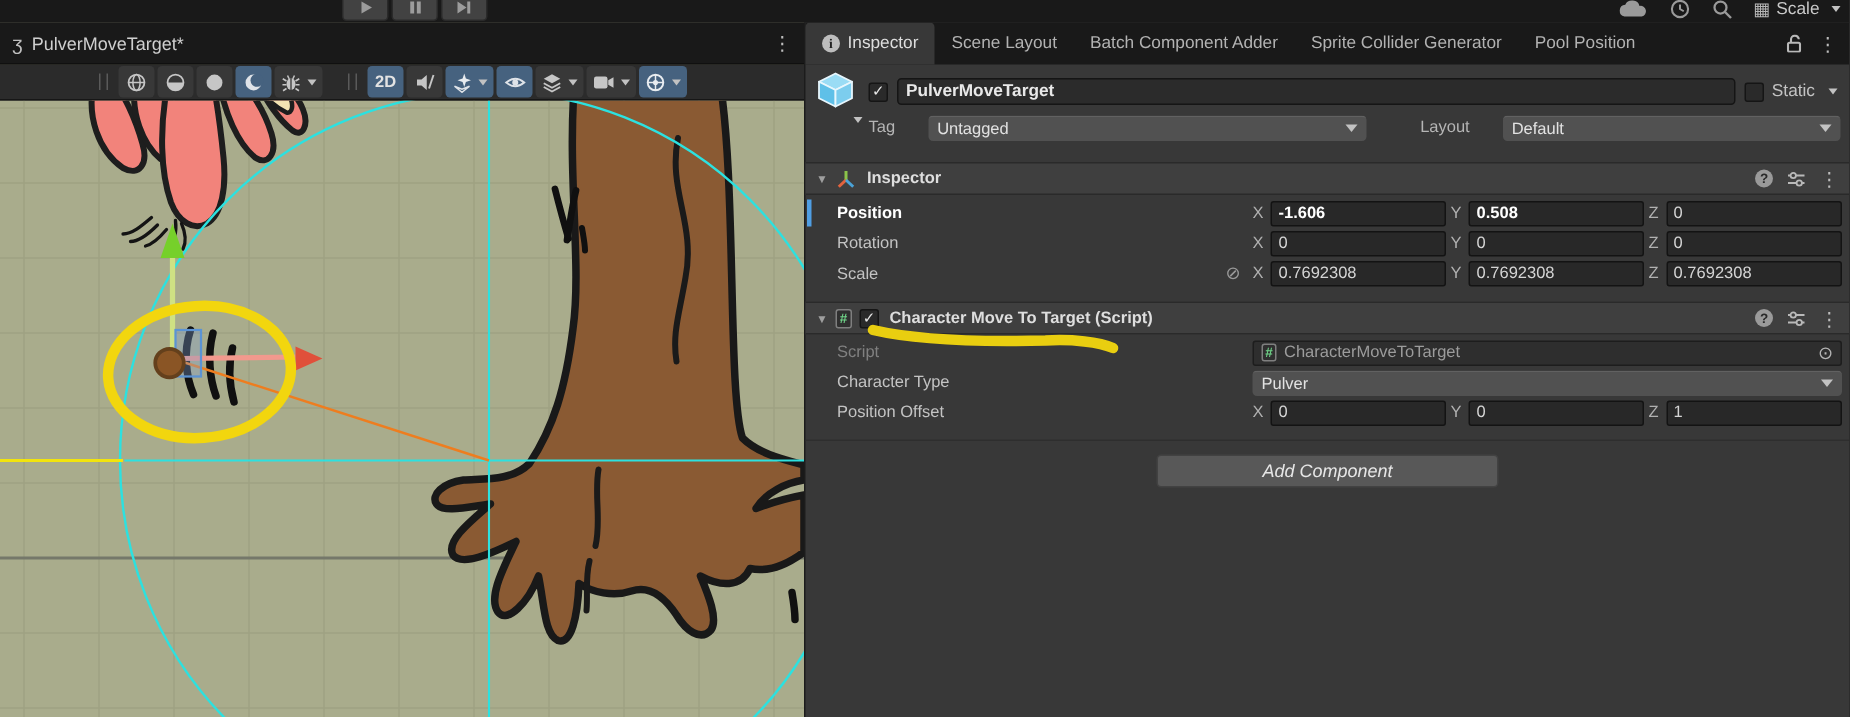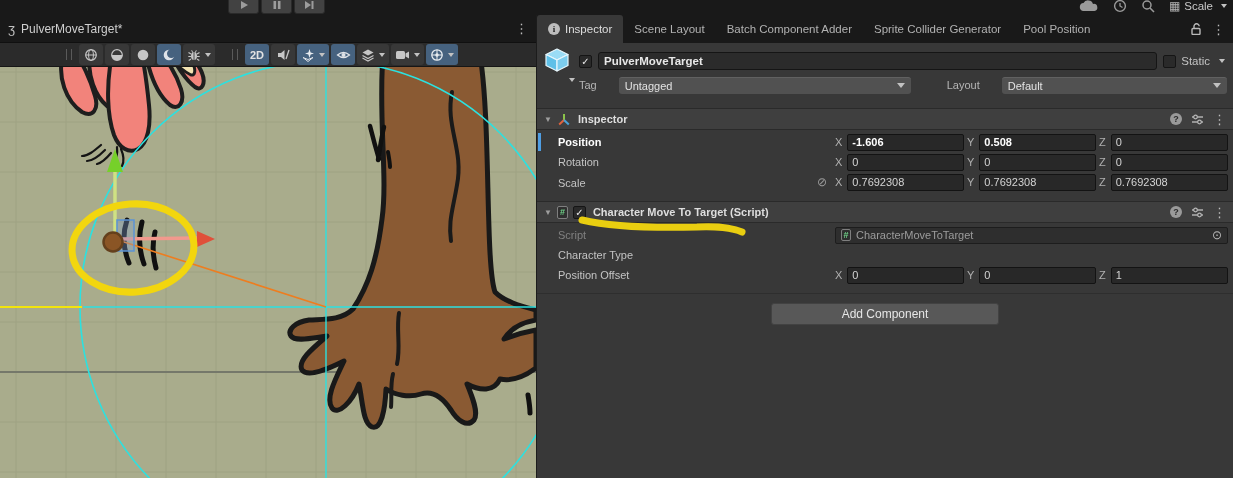--- a/index.html
+++ b/index.html
@@ -72,21 +72,21 @@
   .fld{flex:1;height:17px;background:#282828;border:1px solid #131313;border-radius:2px;color:#d4d4d4;font-size:11px;line-height:15px;padding:0 4px;overflow:hidden;}
   .fld.bold{color:#fff;font-weight:bold;}
   .valcol{flex:1;display:flex;}
   .objfield{flex:1;height:17px;background:#2e2e2e;border:1px solid #1d1d1d;border-radius:2px;display:flex;align-items:center;gap:5px;padding:0 5px;color:#9c9c9c;font-size:11px;}
   .picker{margin-left:auto;color:#b5b5b5;font-size:12px;}
   .disabled{color:#808080;}
   .scriptpage{width:11px;height:13px;background:#2f2f2f;border:1px solid #7f7f7f;border-radius:2px;color:#6fd388;font-size:9px;font-weight:bold;display:flex;align-items:center;justify-content:center;flex:none;}
 
   .footer-sep{margin-top:8px;border-top:1px solid #2e2e2e;height:0;}
   .addcomp-wrap{display:flex;justify-content:center;margin-top:9px;}
-  .addcomp{width:228px;height:22px;background:#585858;border:1px solid #424242;border-radius:3px;color:#e6e6e6;font-size:12px;display:flex;align-items:center;justify-content:center;}
+  .addcomp{width:228px;height:22px;background:#585858;border:1px solid #424242;border-radius:3px;color:#e6e6e6;font-size:12px;display:flex;align-items:center;justify-content:center;font-style:italic;}
 
   .annot-svg{position:absolute;left:0;top:0;pointer-events:none;z-index:10;}
   svg{display:block;}
 </style>
 </head>
 <body>
 
 <div id="root">
 
   <div class="topbar">
@@ -481,20 +481,26 @@
               </span>
             <span>CharacterMoveToTarget</span>
             <span class="picker">⊙</span>
           </div>
         </div>
       </div>
       <div class="row">
         <div class="lbl">
             <span>Character Type</span>
           </div>
+        <div class="valcol">
+          <div class="dd" style="flex:1;">
+            <span>Pulver</span>
+            <span class="caret"></span>
+          </div>
+        </div>
       </div>
       <div class="row">
         <div class="lbl">
             <span>Position Offset</span>
           </div>
         <div class="vec">
           <div class="vcell">
               <span class="axis">X</span>
               <div class="fld">0</div>
             </div>

